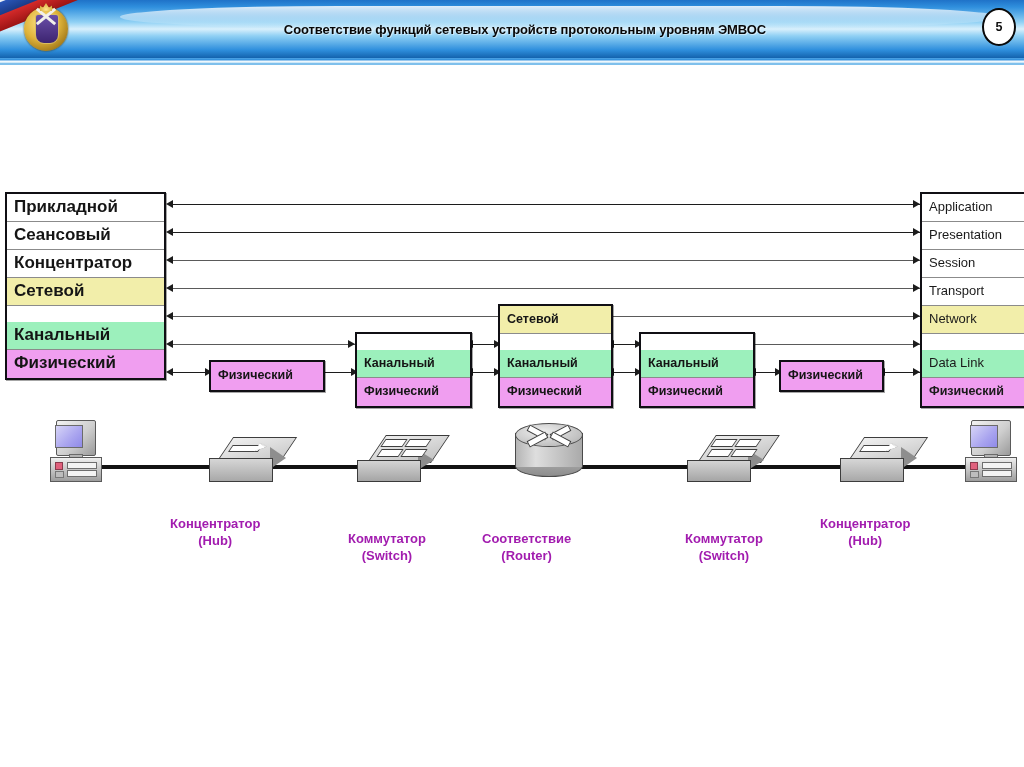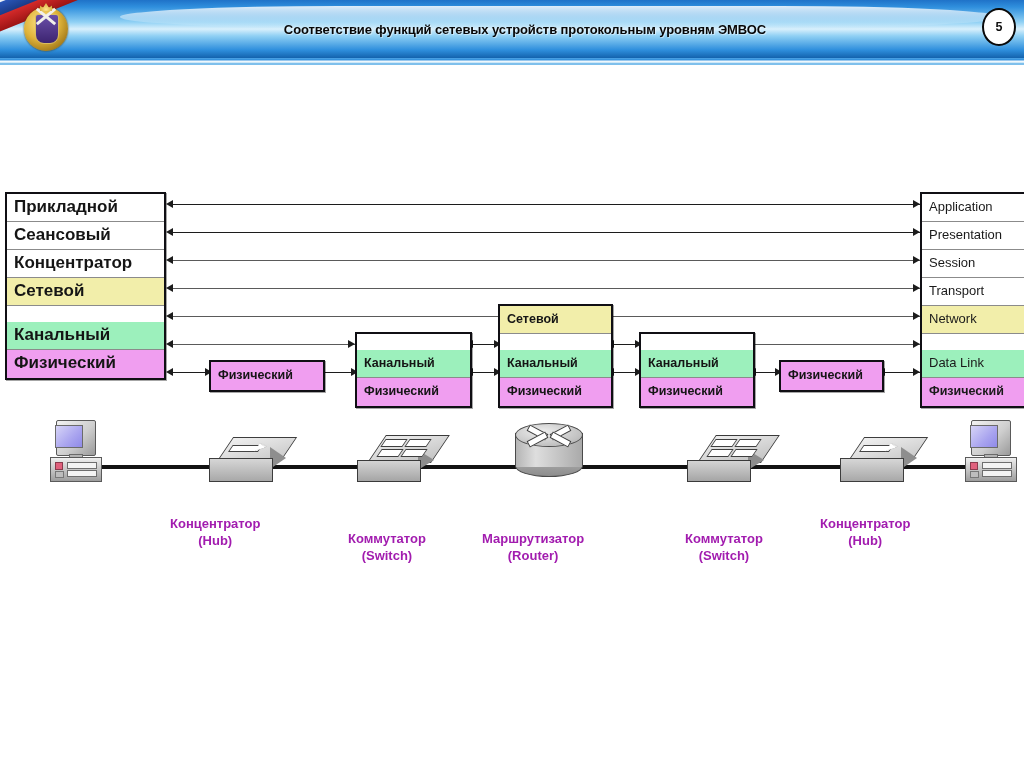--- a/index.html
+++ b/index.html
@@ -583,21 +583,21 @@
     <div>Концентратор</div>
     <div>(Hub)</div>
   </div>
 
   <div class="caption" style="left:348px; top:465px;">
     <div>Коммутатор</div>
     <div>(Switch)</div>
   </div>
 
   <div class="caption" style="left:482px; top:465px;">
-    <div>Маршрутизатор</div>
+    <div>Соответствие</div>
     <div>(Router)</div>
   </div>
 
   <div class="caption" style="left:685px; top:465px;">
     <div>Коммутатор</div>
     <div>(Switch)</div>
   </div>
 
   <div class="caption" style="left:820px; top:450px;">
     <div>Концентратор</div>

